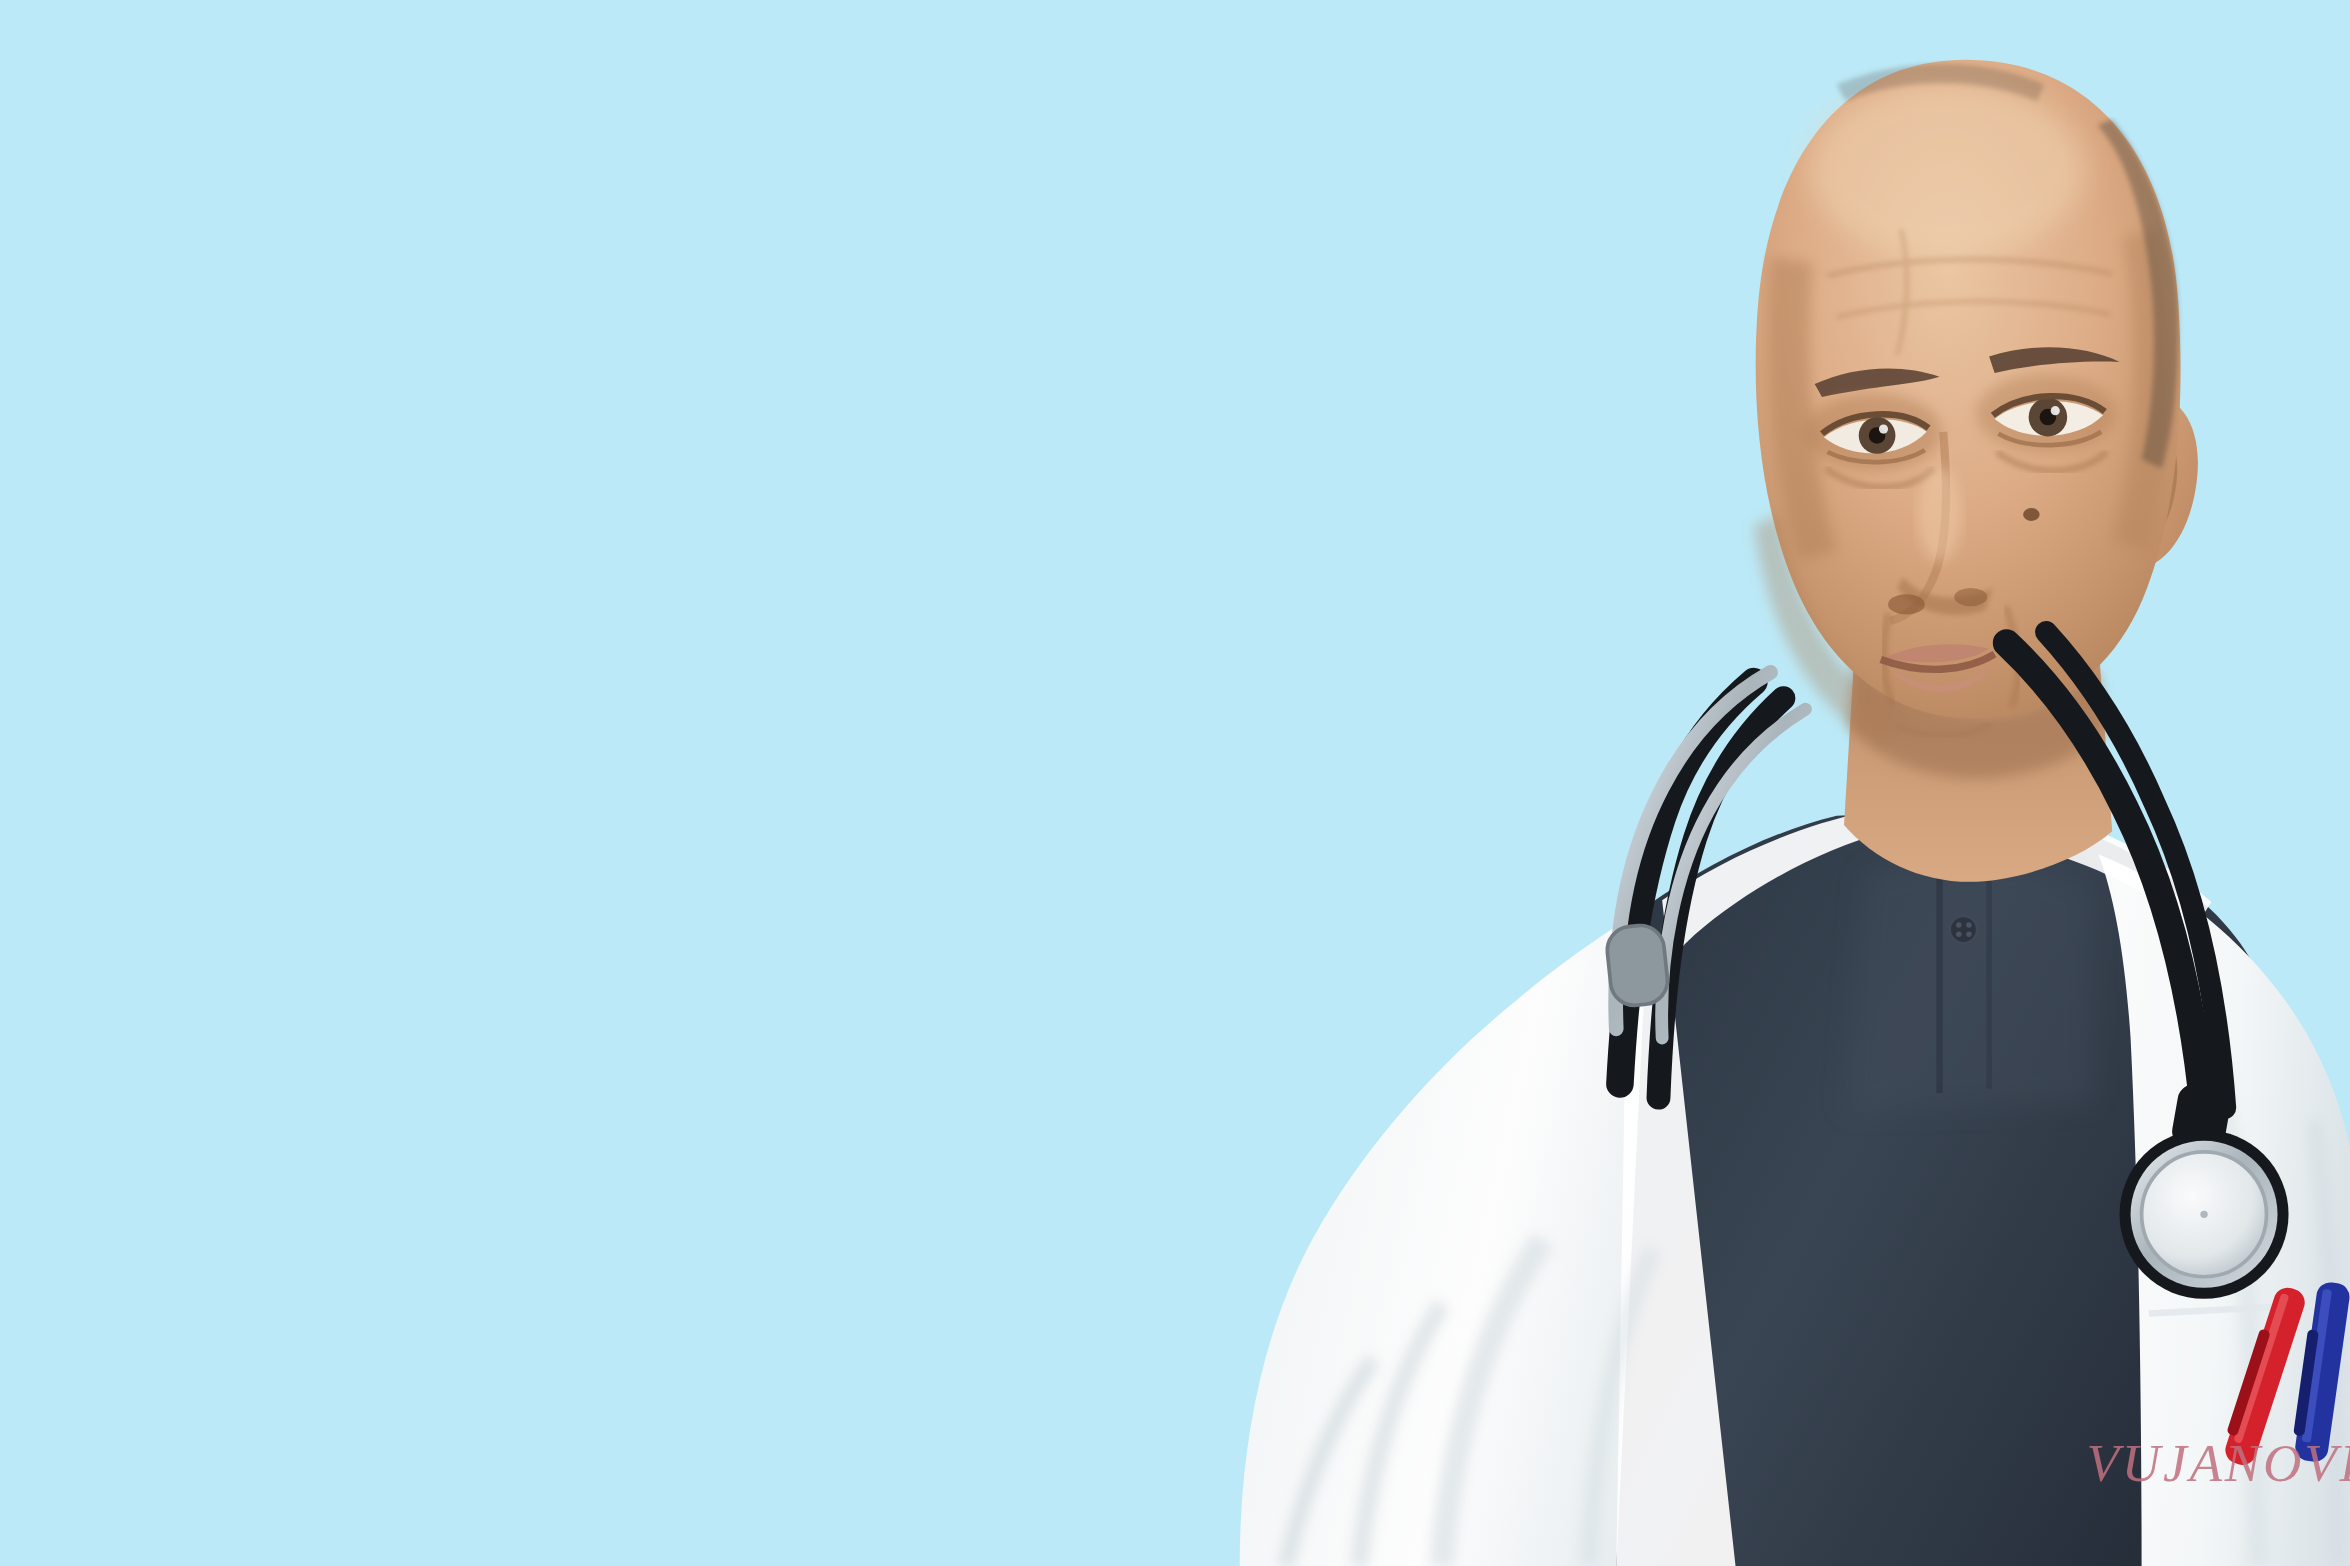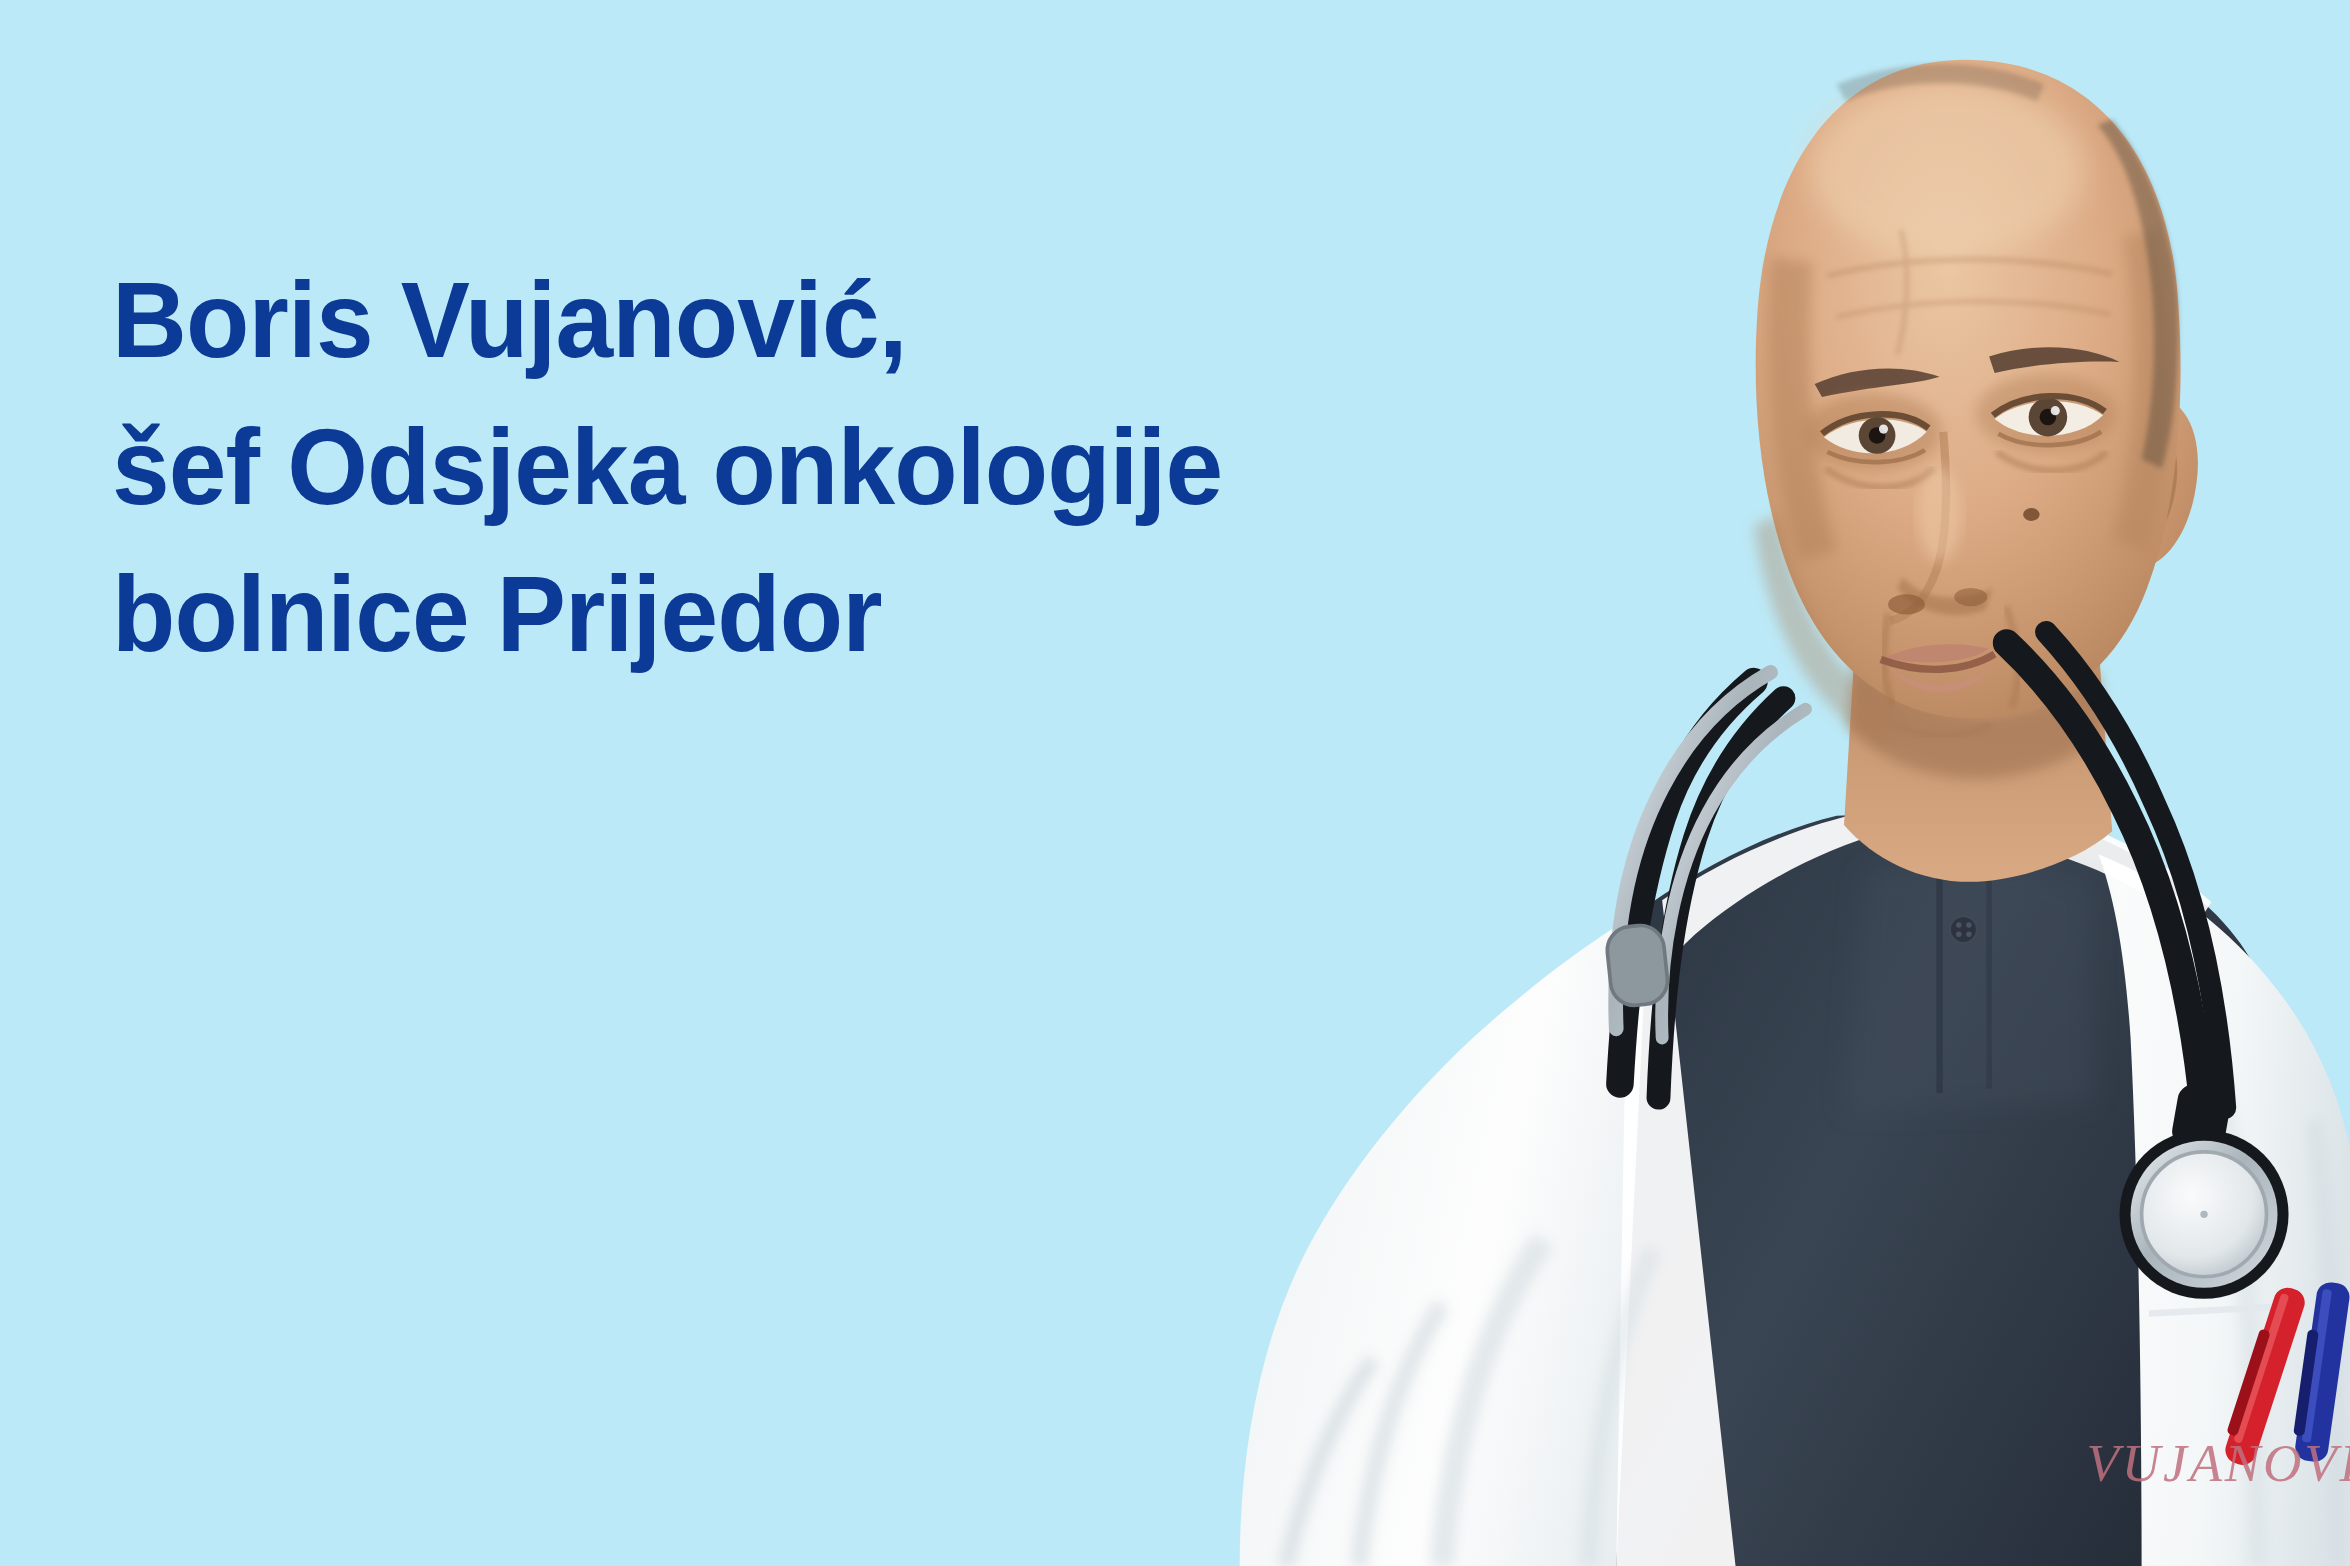--- a/index.html
+++ b/index.html
@@ -302,20 +302,15 @@
           <rect x="1626" y="1450" width="12" height="116" rx="5" fill="#161F6E"></rect>
         </g>
 
         <text x="1392" y="1612" font-family="'Liberation Serif', serif" font-size="58" font-style="italic" fill="#C0707E" opacity="0.85" letter-spacing="3">VUJANOVIĆ dr B</text>
       </g>
 
       <path d="M 1030 742 C 985 780 950 830 930 890" stroke="#BCE9F7" stroke-width="0" fill="none"></path>
     </svg>
   </div>
 
-  <div id="caption">
-    <div class="cap-line" style="color: rgb(11, 59, 150);">Boris Vujanović,</div>
-    <div class="cap-line" style="color: rgb(11, 59, 150);">šef Odsjeka onkologije</div>
-    <div class="cap-line" style="color: rgb(11, 59, 150);">bolnice Prijedor</div>
-  </div>
 
 </div>
 
 
 </body></html>

